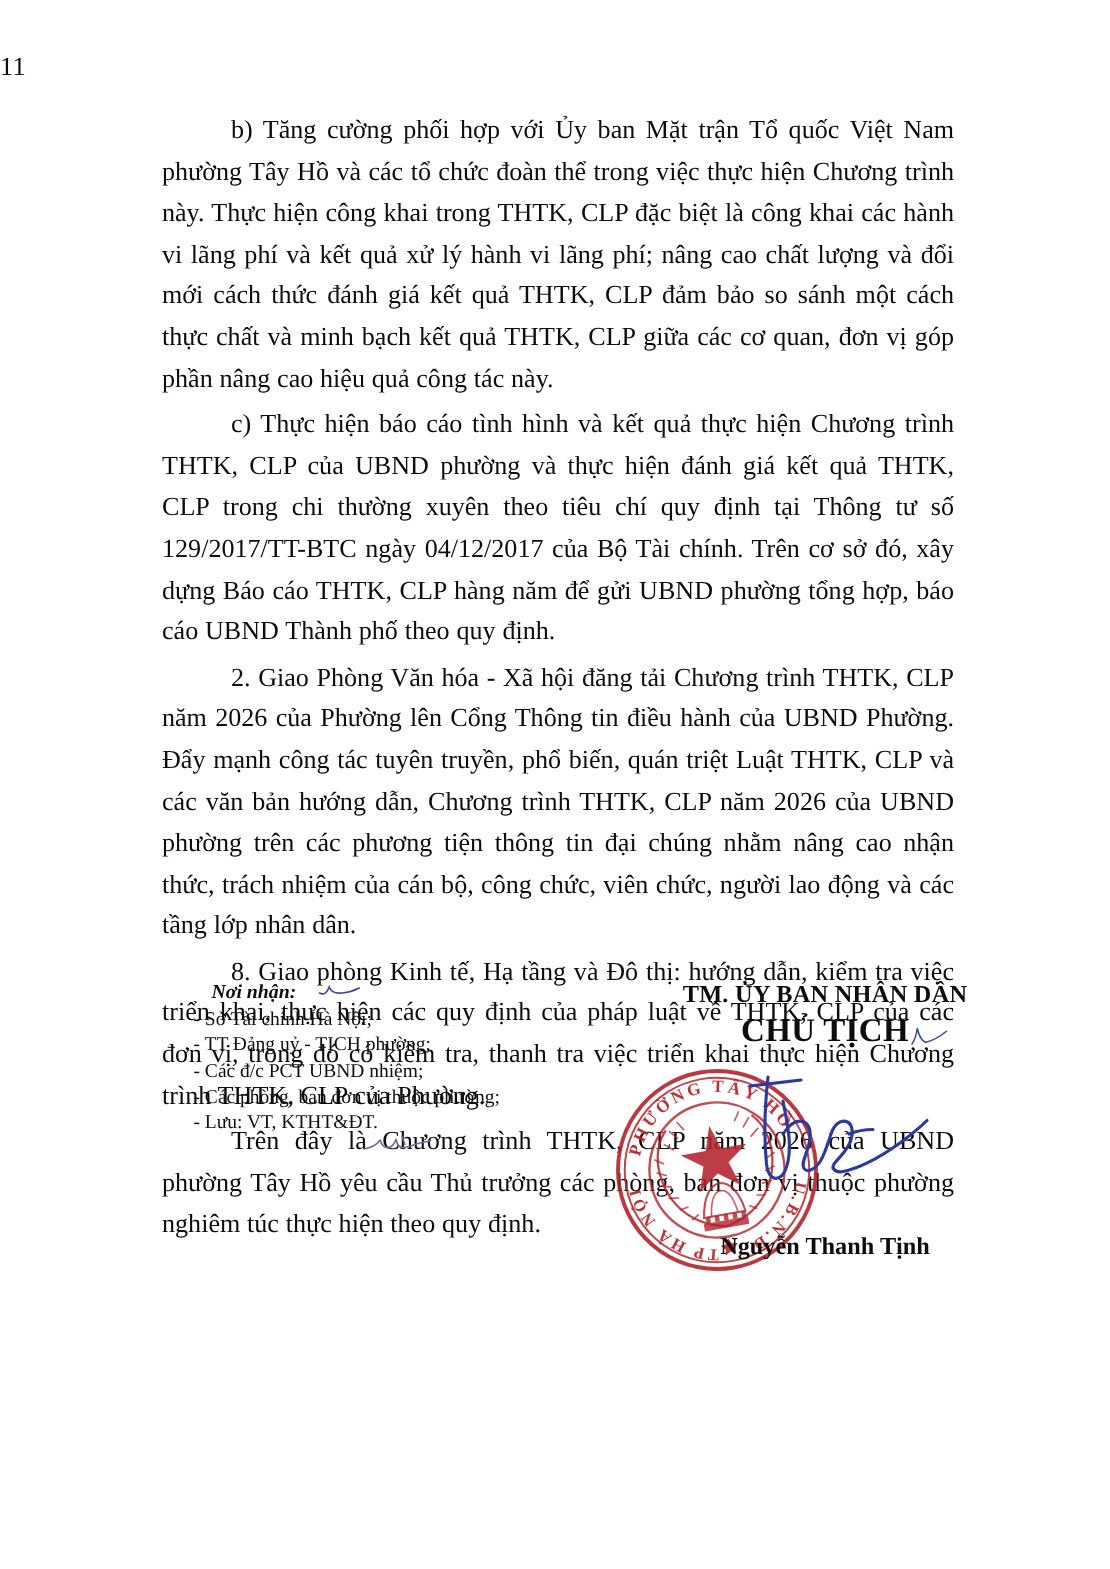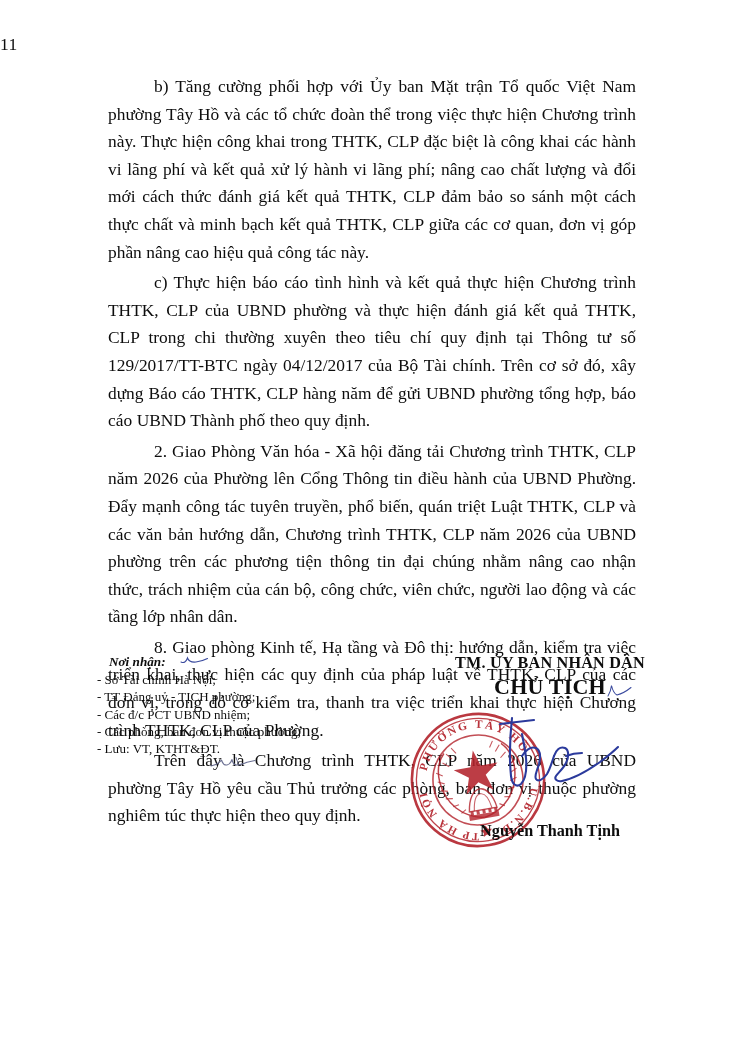--- a/index.html
+++ b/index.html
@@ -54,21 +54,21 @@
     position: absolute;
     top: 652px;
     left: 0;
     width: 740px;
     height: 394px;
   }
 
   
   .recipients {
     position: absolute;
-    left: 97px;
+    left: 129px;
     top: 0;
     width: 290px;
   }
   .recipients-title {
     font-style: italic;
     font-weight: bold;
     font-size: 13.2px;
     line-height: 17px;
     margin: 0 0 1px 12px;
     display: inline-block;

